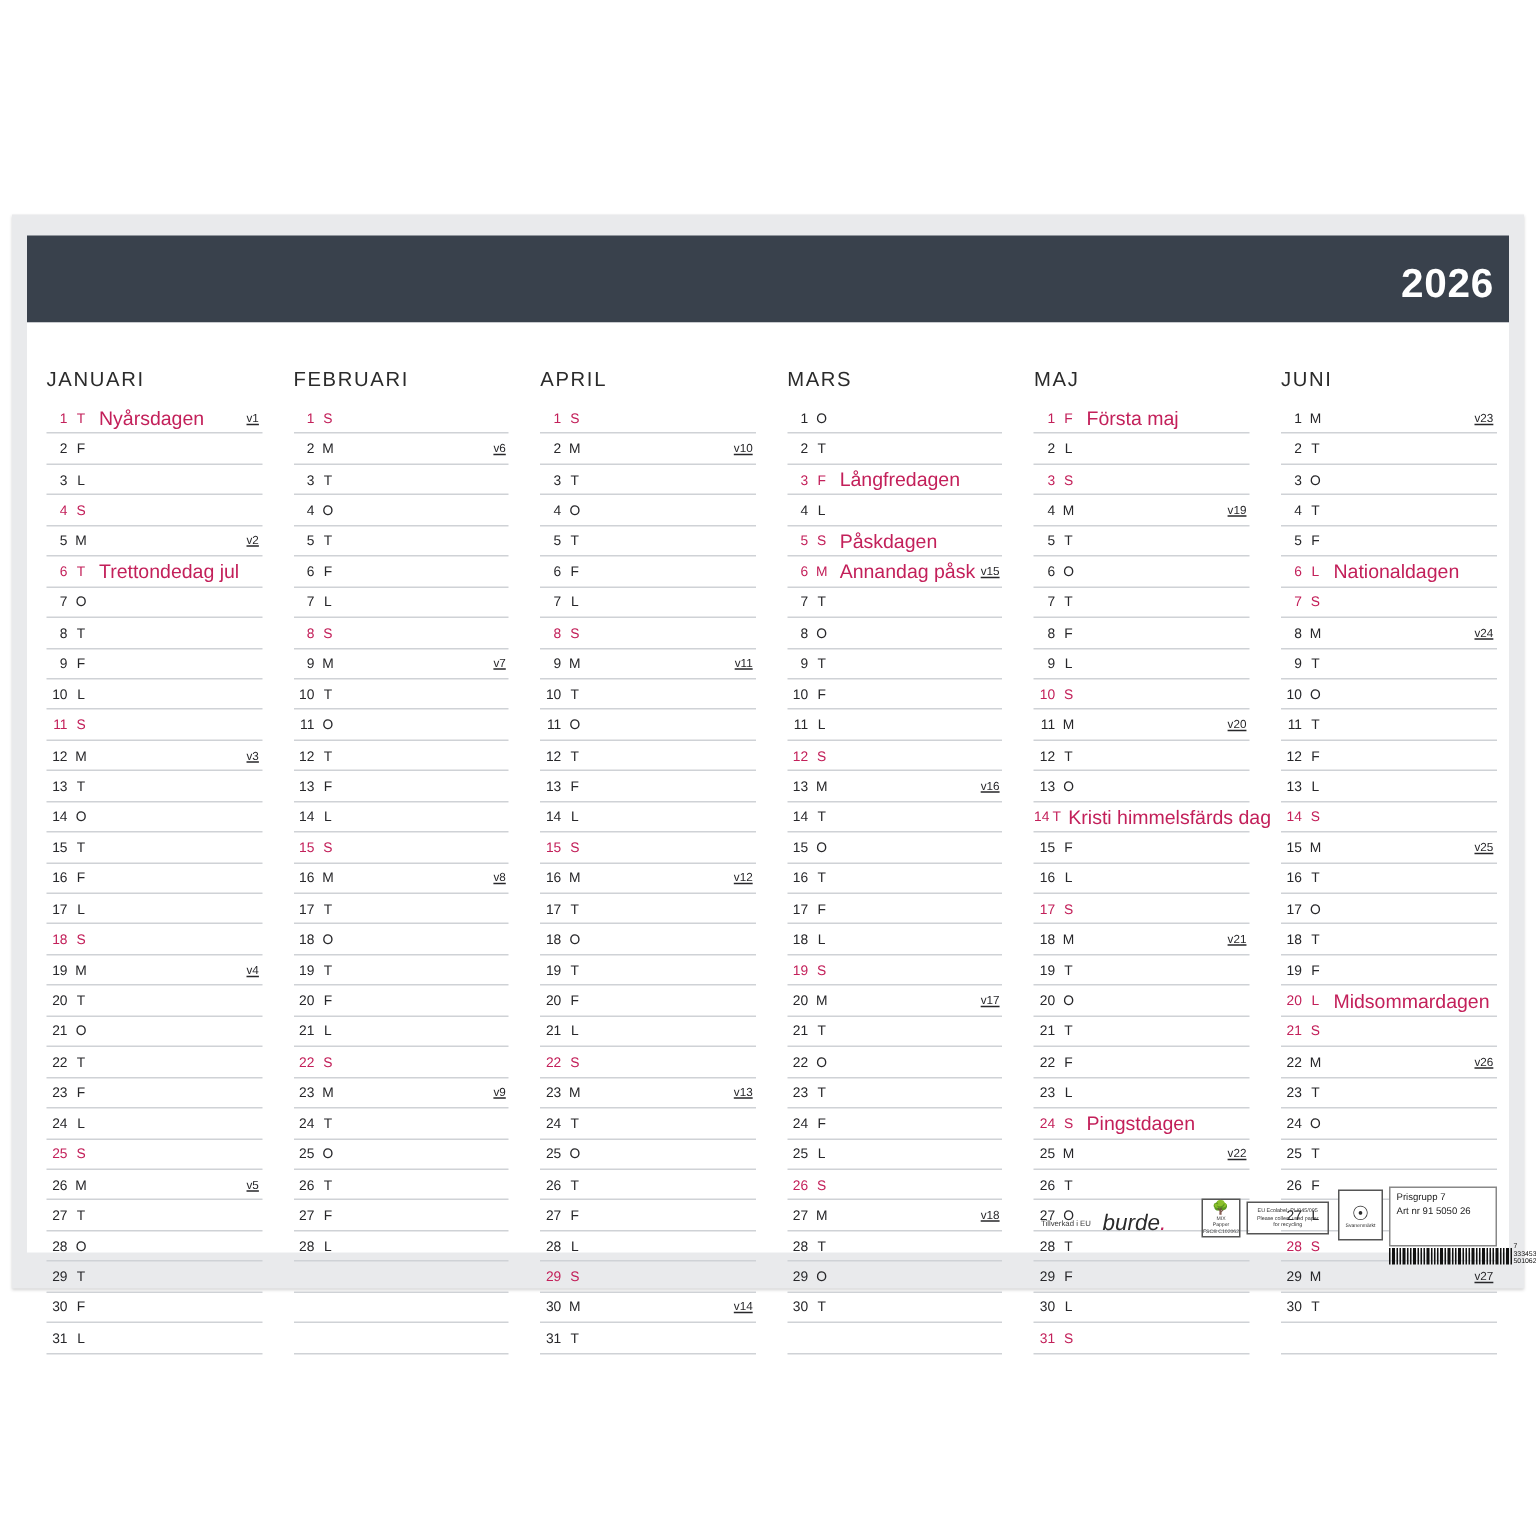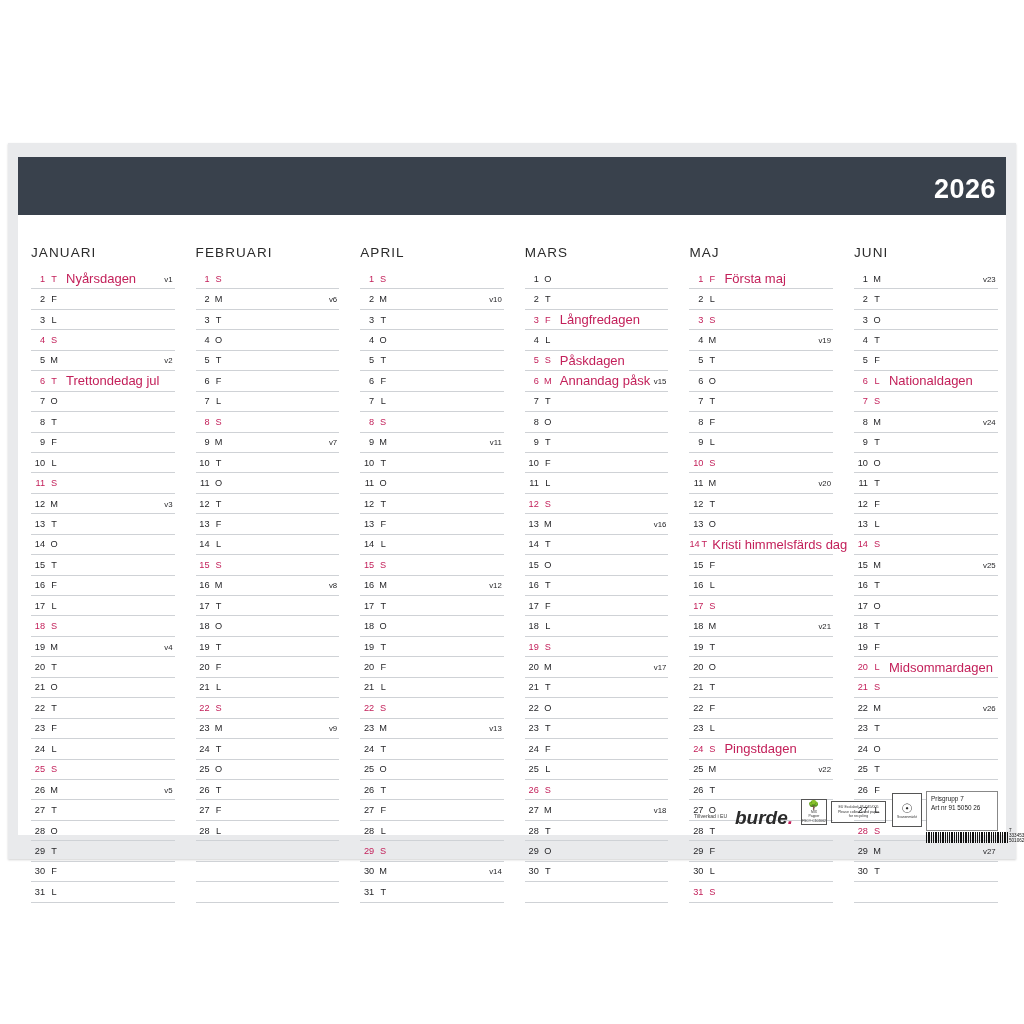--- a/index.html
+++ b/index.html
@@ -58,31 +58,31 @@
     width:14px;text-align:right;display:inline-block;
   }
   .row .dw{
     width:14px;text-align:center;display:inline-block;margin-left:2px;
   }
   .row .note{
     margin-left:5px;font-size:13px;color:#c3205a;white-space:nowrap;
   }
   .row .wk{
     position:absolute;right:2px;top:50%;transform:translateY(-50%);
-    font-size:7.8px;color:#27272a;
+    font-size:7.8px;color:#27272a;text-decoration:underline;
   }
   .row.red .dd,.row.red .dw{color:#c3205a;}
   .row.empty{border-bottom:1px solid #cfd2d6;}
   
   .footer{
     position:absolute;left:0;top:0;width:988px;height:620px;pointer-events:none;
   }
   .burde{
     position:absolute;left:717px;top:592px;
-    font-size:19px;font-weight:bold;color:#2b2b2b;font-style:italic;
+    font-size:15px;font-weight:normal;color:#2b2b2b;font-style:italic;
   }
   .burde .dot{color:#c3205a;}
   .tillv{
     position:absolute;left:676px;top:598px;font-size:5.2px;color:#3a3a3a;
   }
   .fsc{
     position:absolute;left:783px;top:584px;width:26px;height:26px;
     border:.7px solid #555;font-size:3.4px;color:#333;
     display:flex;flex-direction:column;align-items:center;justify-content:center;
     line-height:1.25;text-align:center;box-sizing:border-box;

